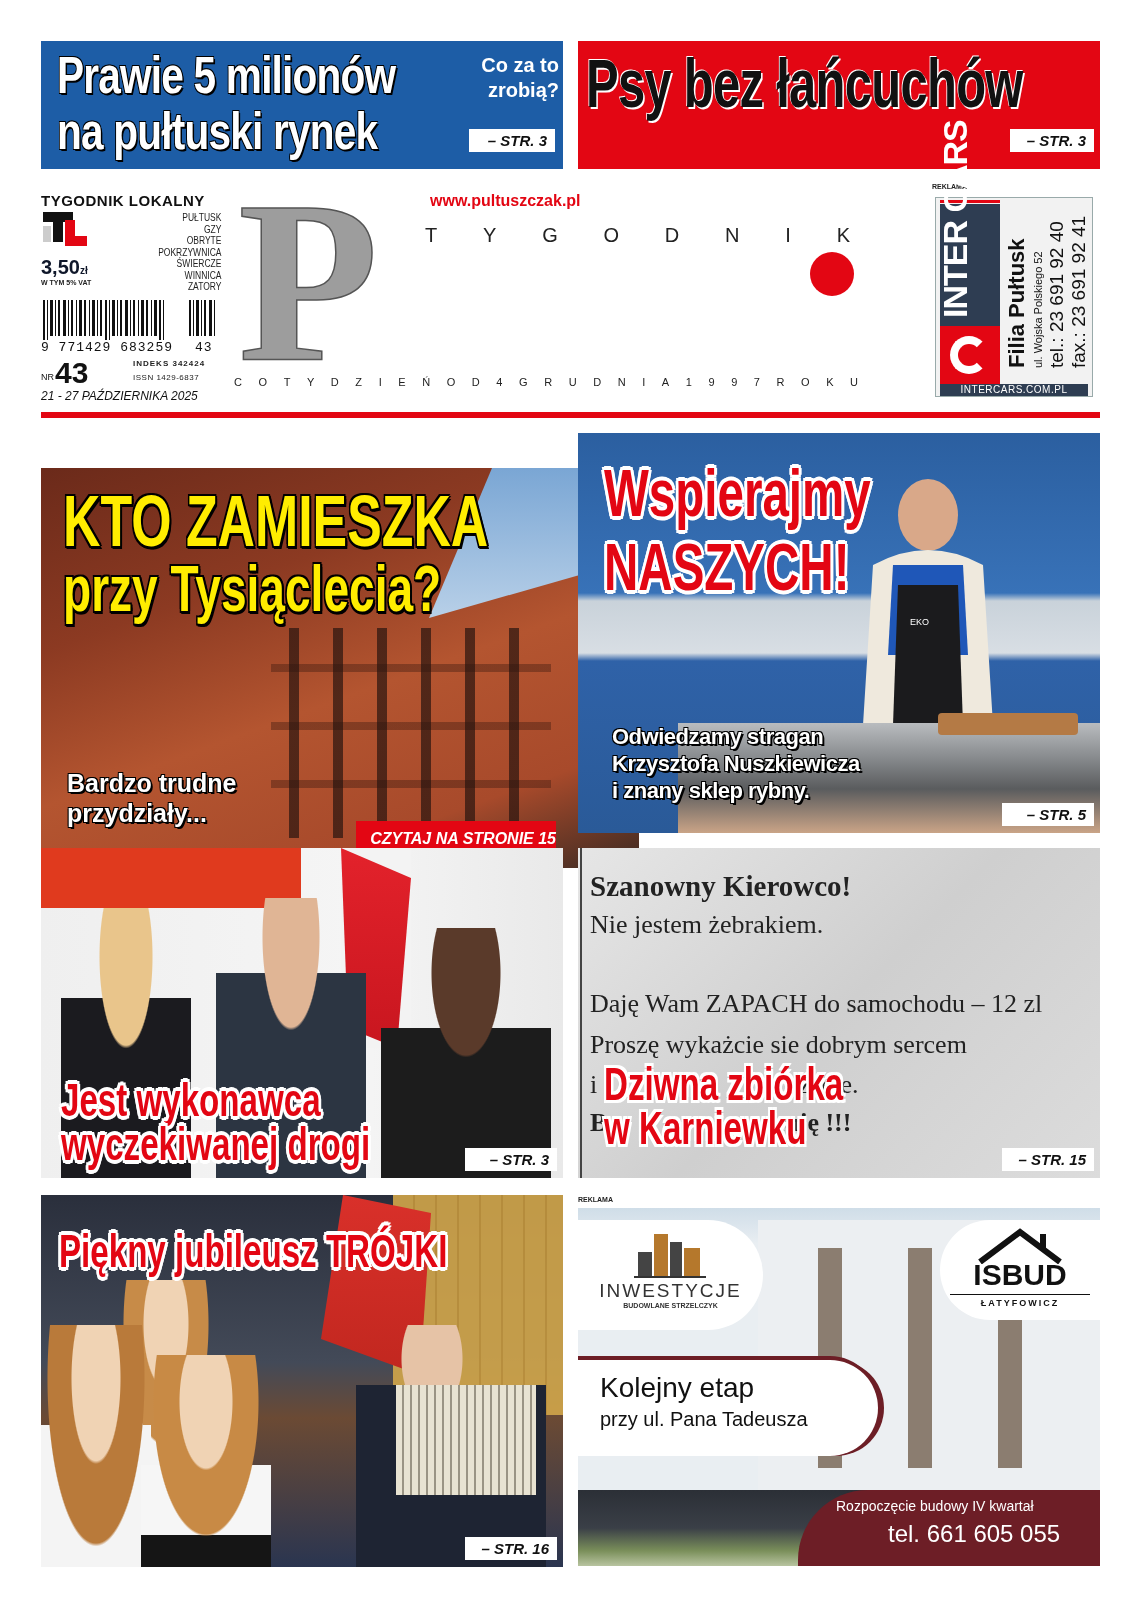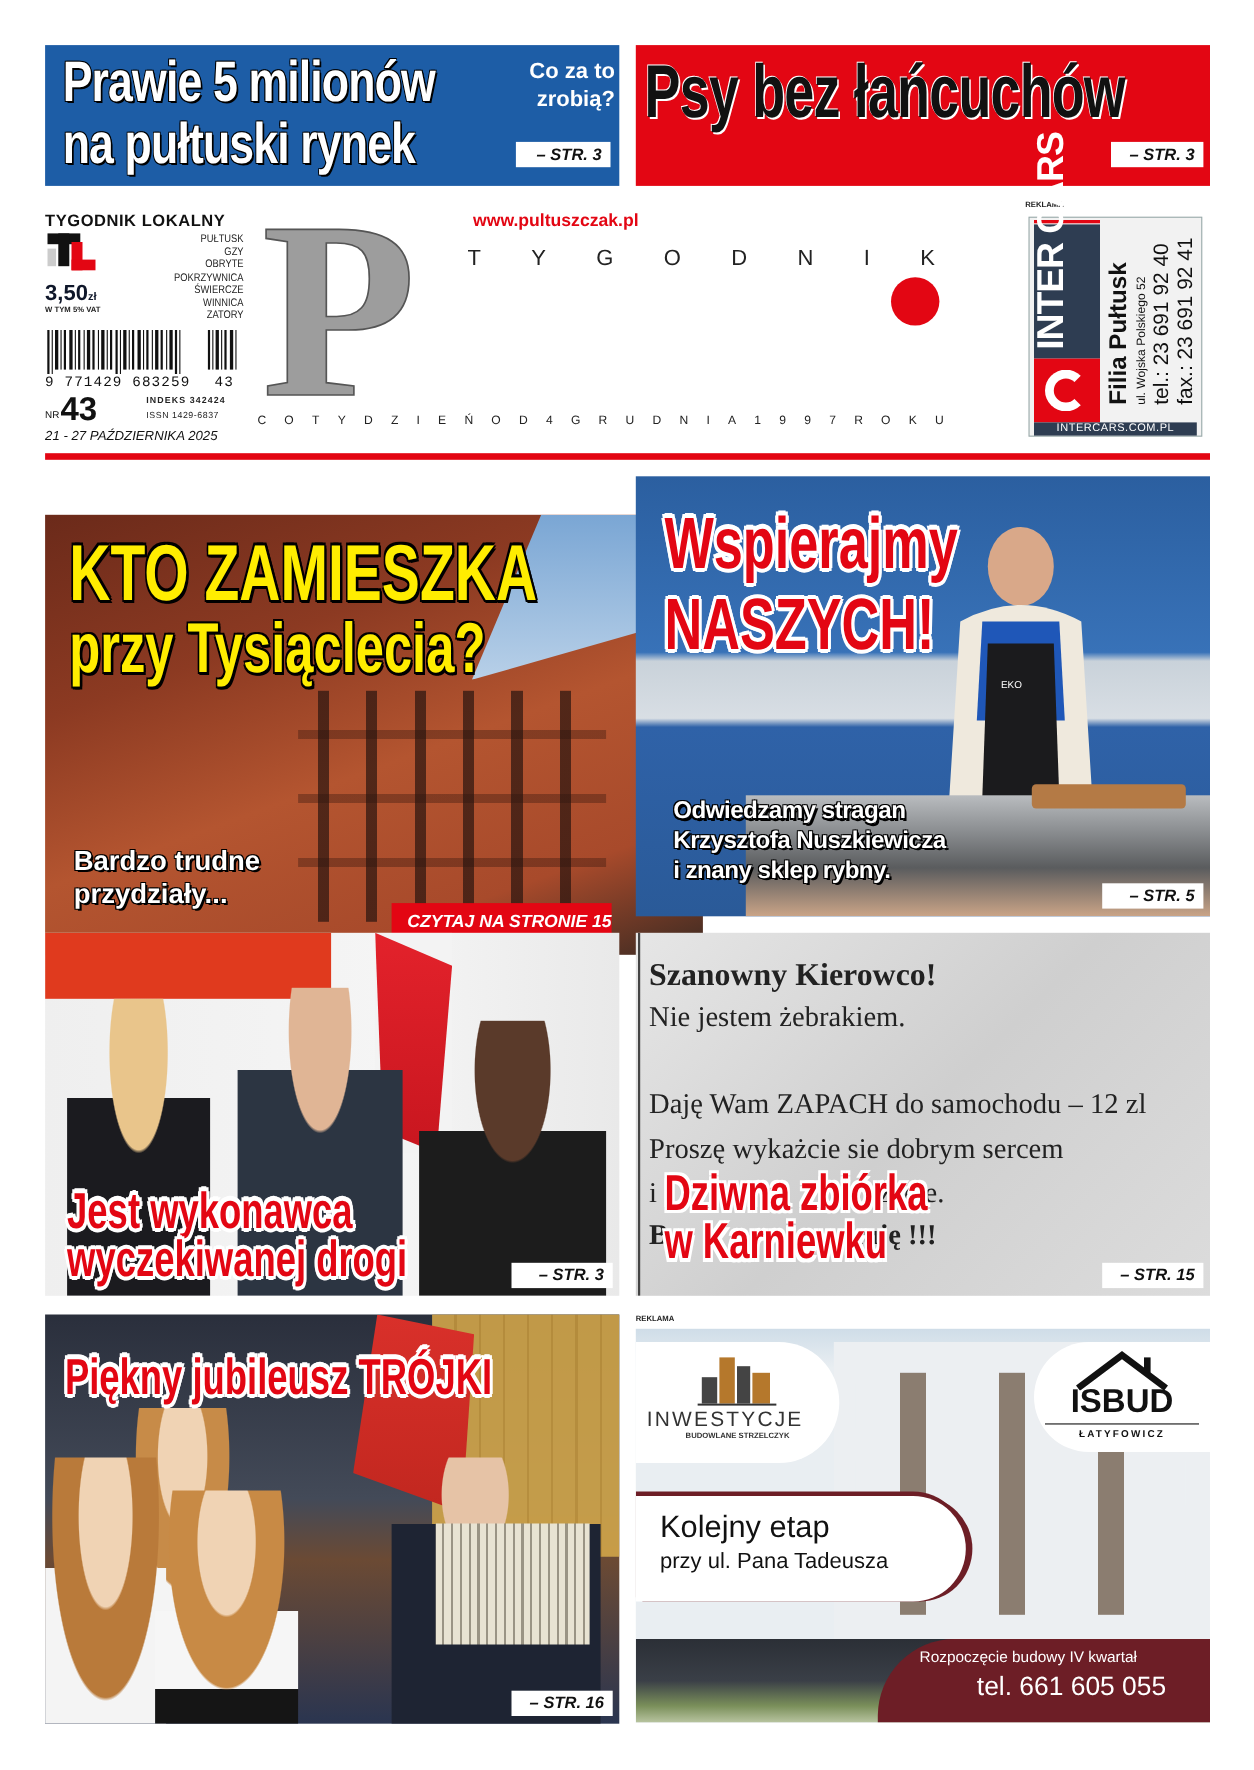--- a/index.html
+++ b/index.html
@@ -120,21 +120,21 @@
 
   
   #ad-apt-label { left: 578px; top: 1196px; font-size: 7px; font-weight: bold; color: #222; }
   #ad-apt { left: 578px; top: 1208px; width: 522px; height: 358px; background: linear-gradient(180deg, #cfdde8 0%, #e9eef2 10%); }
   #ad-apt .building { left: 180px; top: 12px; width: 342px; height: 270px; background: #eceff2; }
   #ad-apt .bwin { left: 200px; top: 40px; width: 300px; height: 220px; background: repeating-linear-gradient(90deg, transparent 0 40px, #6b5745 40px 64px, transparent 64px 90px), repeating-linear-gradient(0deg, transparent 0 30px, #eceff2 30px 70px); opacity: 0.75; }
   #ad-apt .ground { left: 0; top: 282px; width: 522px; height: 76px; background: linear-gradient(180deg, #2b2f36 0%, #3a3f47 50%, #7a8f5a 80%, #b8c4a0 100%); }
   #ad-apt .logo-left { left: 0; top: 12px; width: 185px; height: 110px; background: #fff; border-radius: 0 60px 60px 0; }
   #ad-apt .logo-right { left: 362px; top: 12px; width: 160px; height: 100px; background: #fff; border-radius: 60px 0 0 60px; }
   #ad-apt .bldg-icon { left: 56px; top: 22px; width: 72px; height: 48px; }
-  #ad-apt .inw { left: 10px; top: 72px; width: 165px; font-size: 19px; letter-spacing: 2px; color: #333; }
+  #ad-apt .inw { left: 10px; top: 72px; width: 165px; text-align: center; font-size: 19px; letter-spacing: 2px; color: #333; }
   #ad-apt .inw-sub { left: 10px; top: 94px; width: 165px; text-align: center; font-size: 7px; font-weight: bold; color: #333; }
   #ad-apt .house { left: 392px; top: 20px; width: 100px; height: 36px; }
   #ad-apt .isbud { left: 372px; top: 50px; width: 140px; text-align: center; font-size: 30px; font-weight: bold; color: #111; }
   #ad-apt .laty { left: 372px; top: 86px; width: 140px; text-align: center; font-size: 9px; font-weight: bold; color: #111; letter-spacing: 2px; border-top: 1px solid #111; padding-top: 3px; margin-left: 0; }
   #ad-apt .banner { left: 0; top: 152px; width: 300px; height: 96px; background: #fff; border-radius: 0 60px 60px 0; box-shadow: 0 -4px 0 #6d1e26, 6px 0 0 #6d1e26; }
   #ad-apt .kolejny { left: 22px; top: 164px; font-size: 28px; color: #111; }
   #ad-apt .przy { left: 22px; top: 200px; font-size: 20px; color: #111; }
   #ad-apt .maroon { left: 220px; top: 282px; width: 302px; height: 76px; background: #6d1e26; border-radius: 70px 0 0 0; }
   #ad-apt .rozp { left: 258px; top: 290px; font-size: 14px; color: #fff; }
   #ad-apt .tel { left: 310px; top: 312px; font-size: 24px; color: #fff; }

